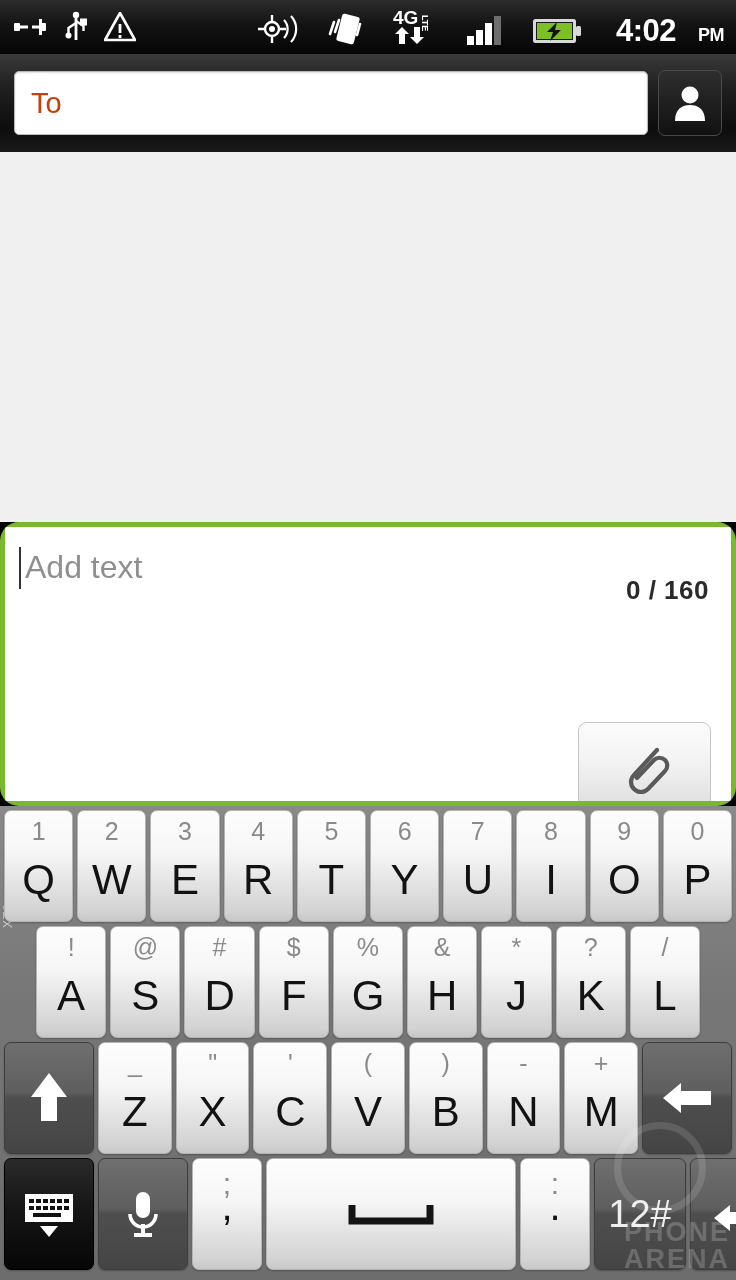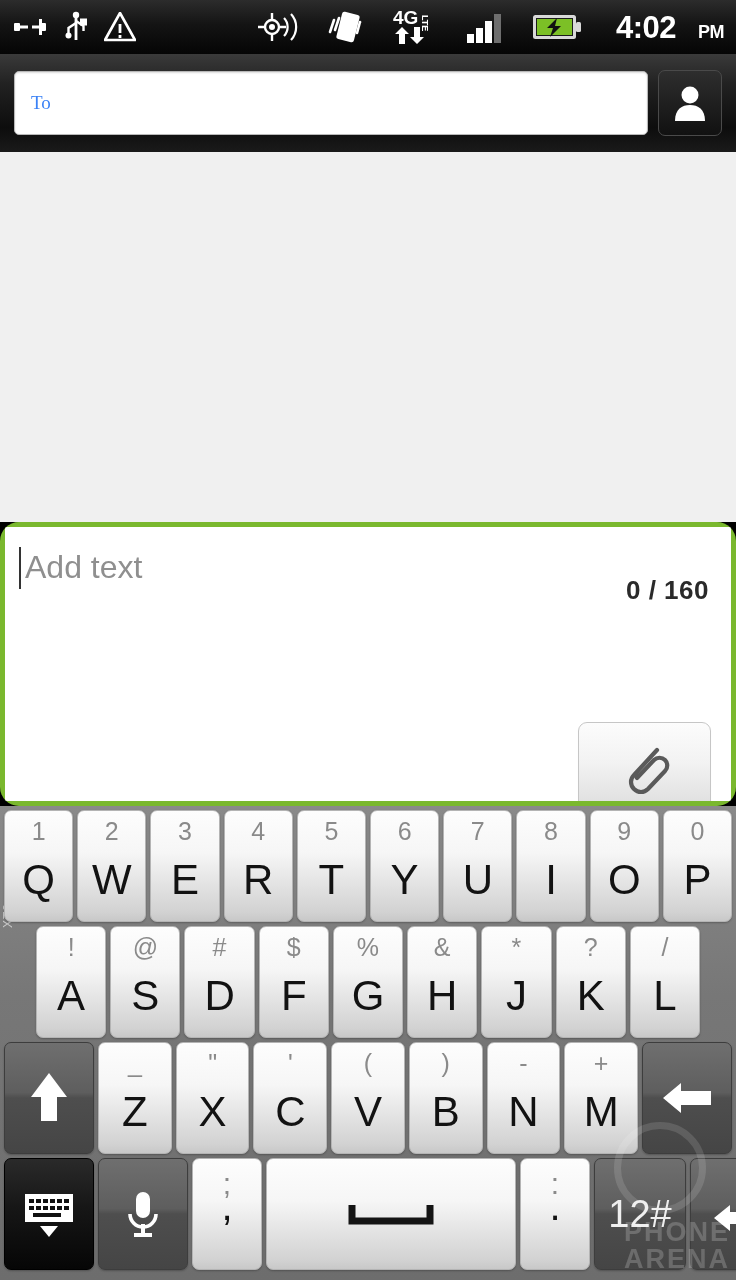--- a/index.html
+++ b/index.html
@@ -11,41 +11,41 @@
   }
   .phone{ position:relative; width:736px; height:1280px; background:#000; }
 
   
   .statusbar{
     position:relative; height:54px; width:736px;
     background:linear-gradient(to bottom,#2c2c2c 0%,#141414 45%,#050505 100%);
     display:flex; align-items:center; padding:0 12px;
   }
   .sb-left{ display:flex; align-items:center; gap:16px; }
-  .sb-right{ margin-left:auto; display:flex; align-items:center; gap:27px; }
+  .sb-right{ margin-left:auto; display:flex; align-items:flex-end; gap:27px; }
   .sb-ic{ display:block; }
   .clock{
     color:#fff; font-size:31px; font-weight:bold; letter-spacing:-0.5px;
     margin-left:7px; line-height:1;
   }
   .ampm{ font-size:18px; font-weight:bold; margin-left:22px; }
 
   
   .tobar{
     position:relative; height:98px; width:736px;
     background:linear-gradient(to bottom,#3a3a3a 0%,#222 30%,#0d0d0d 75%,#1a1a1a 100%);
     display:flex; align-items:center; padding:0 14px; gap:10px;
   }
   .to-field{
     flex:1; height:64px; background:#fff;
     border:1px solid #b8b8b8; border-radius:5px;
     display:flex; align-items:center; padding:0 16px;
     box-shadow:inset 0 1px 2px rgba(0,0,0,.14);
   }
-  .to-ph{ color:#3b82f6; font-size:19px;font-family:Liberation Serif, serif; }
+  .to-ph{ color:#c2410c; font-size:29px; }
   .contact-btn{
     width:64px; height:66px; border-radius:7px;
     background:linear-gradient(to bottom,#2e2e2e,#111);
     border:1px solid #4a4a4a;
     display:flex; align-items:center; justify-content:center;
   }
 
   
   .msglist{ width:736px; height:370px; background:#f0f0f0; }
 

